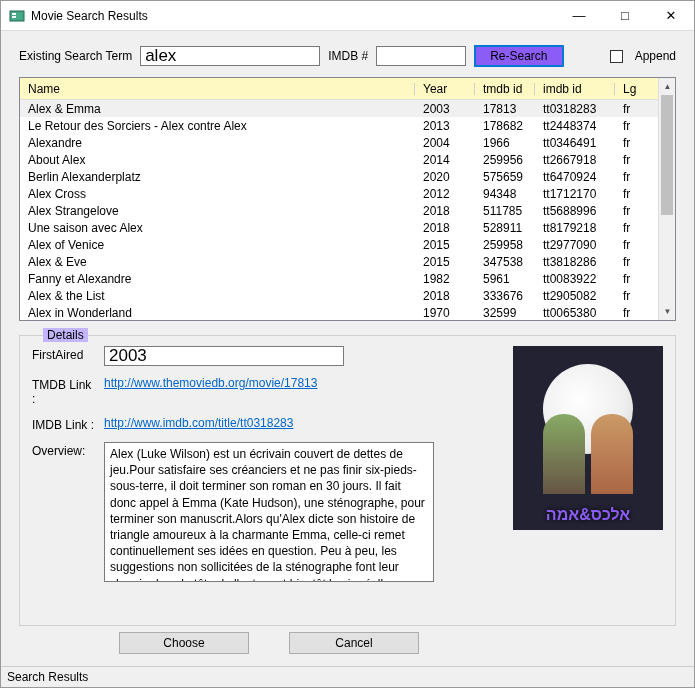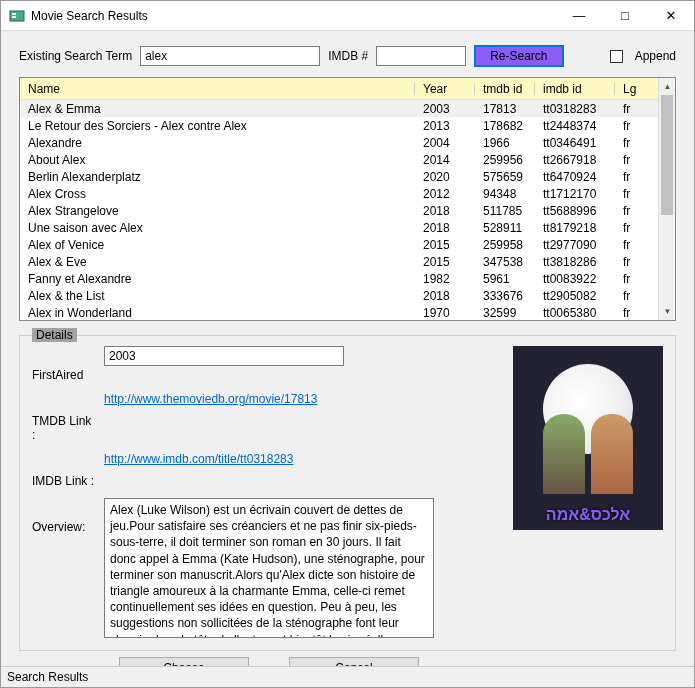--- a/index.html
+++ b/index.html
@@ -6,21 +6,21 @@
 body { margin: 0; background: #fff; }
 .window { width: 695px; height: 688px; border: 1px solid #999; background: #f0f0f0; display: flex; flex-direction: column; }
 .titlebar { height: 30px; background: #fff; display: flex; align-items: center; padding: 0 0 0 8px; border-bottom: 1px solid #ddd; }
 .titlebar-icon { width: 16px; height: 16px; margin-right: 6px; }
 .titlebar-title { flex: 1; font-size: 12px; }
 .titlebar-btns { display: flex; }
 .titlebar-btn { width: 46px; height: 30px; display: flex; align-items: center; justify-content: center; font-size: 13px; font-family: Arial; }
 .content { flex: 1; padding: 14px 18px 6px 18px; display: flex; flex-direction: column; overflow: hidden; }
 .search-row { display: flex; align-items: center; gap: 8px; margin-bottom: 10px; }
 .search-row label { font-size: 12px; }
-.text-input { border: 1px solid #7a7a7a; padding: 2px 4px; height: 20px; background: #fff; font-size: 12px; }
+.text-input { border: 1px solid #7a7a7a; padding: 2px 4px; height: 20px; background: #fff; font-size: 17px; }
 .btn { border: 1px solid #0078d7; background: #e1e1e1; padding: 2px 14px; height: 22px; font-size: 12px; cursor: pointer; }
 .btn.resch { border: 2px solid #0078d7; background: #8b5cf6; }
 .chk { display: flex; align-items: center; gap: 12px; }
 .chk-box { width: 13px; height: 13px; border: 1px solid #333; background: #fff; }
 .table-wrap { border: 1px solid #828790; background: #fff; height: 244px; display: flex; position: relative; }
 .table-body { flex: 1; overflow: hidden; }
 .thead { display: flex; background: #fef9c3; border-bottom: 1px solid #e0e0e0; height: 22px; align-items: center; }
 .th { padding: 2px 8px; font-size: 12px; position: relative; }
 .th::after { content: ""; position: absolute; right: 0; top: 3px; bottom: 3px; width: 1px; background: #d0d0d0; }
 .th:last-child::after { display: none; }
@@ -31,24 +31,24 @@
 .col-year { width: 60px; }
 .col-tmdb { width: 60px; }
 .col-imdb { width: 80px; }
 .col-lg { width: 40px; }
 .scrollbar { width: 17px; background: #f0f0f0; border-left: 1px solid #ddd; position: relative; }
 .scroll-up, .scroll-down { position: absolute; left: 0; width: 17px; height: 17px; display: flex; align-items: center; justify-content: center; font-size: 8px; color: #555; }
 .scroll-up { top: 0; }
 .scroll-down { bottom: 0; }
 .scroll-thumb { position: absolute; top: 17px; left: 2px; right: 2px; height: 120px; background: #c0c0c0; }
 .details-box { border: 1px solid #d0d0d0; margin-top: 14px; padding: 10px 12px 12px 12px; position: relative; flex: 1; display: flex; gap: 14px; }
-.details-label { position: absolute; top: -8px; left: 12px; background: #a3a3a3; padding: 0 4px; font-size: 12px; }
+.details-label { position: absolute; top: -8px; left: 23px; background: #c4b5fd; padding: 0 4px; font-size: 12px; }
 .details-left { flex: 1; display: flex; flex-direction: column; gap: 10px; }
 .field-row { display: flex; align-items: flex-start; gap: 8px; }
-.field-row .fl { width: 64px; font-size: 12px; padding-top: 2px; margin-top: 20px; }
+.field-row .fl { width: 64px; font-size: 12px; padding-top: 2px; }
 .link { color: #0066cc; text-decoration: underline; cursor: pointer; }
 .overview-box { border: 1px solid #7a7a7a; background: #fff; padding: 3px 5px; font-size: 12px; line-height: 1.35; width: 330px; height: 140px; overflow: hidden; }
 .poster { width: 150px; height: 184px; background: #223; display: flex; flex-direction: column; align-items: center; justify-content: flex-end; color: #8b5cf6; font-size: 18px; position: relative; overflow: hidden; }
 .poster-moon { position: absolute; top: 18px; left: 50%; transform: translateX(-50%); width: 90px; height: 90px; border-radius: 50%; background: radial-gradient(circle at 40% 40%, #fff, #eee 60%, #ccc); }
 .poster-people { position: absolute; bottom: 36px; left: 0; right: 0; height: 80px; display: flex; justify-content: center; gap: 6px; padding: 0 6px; }
 .poster-person { width: 42px; background: linear-gradient(#8a6, #654); border-radius: 20px 20px 0 0; }
 .poster-person.b { background: linear-gradient(#c96, #a64); }
 .poster-title { position: absolute; bottom: 6px; font-size: 16px; font-weight: bold; direction: rtl; text-shadow: 0 0 4px #000; }
 .btn-row { display: flex; gap: 40px; padding: 6px 0 6px 100px; align-items: flex-end; }
 .btn-row .btn { width: 130px; border: 1px solid #adadad; background: #e1e1e1; }

